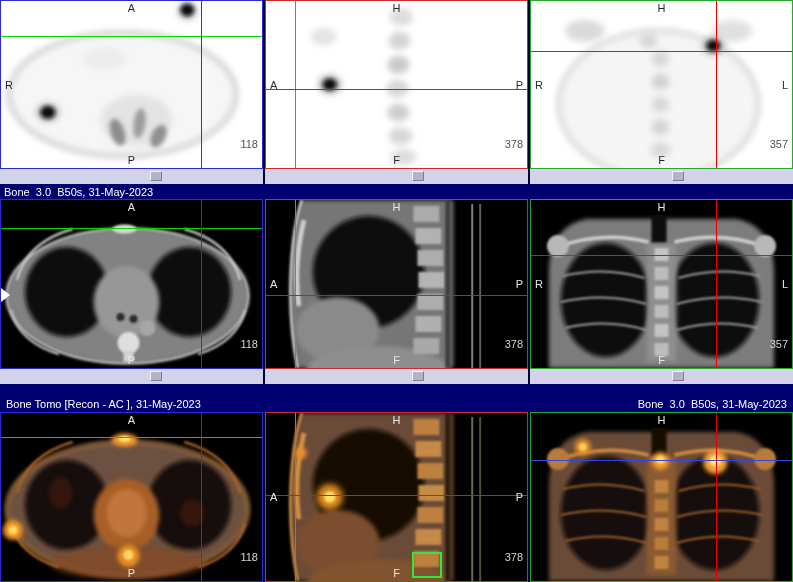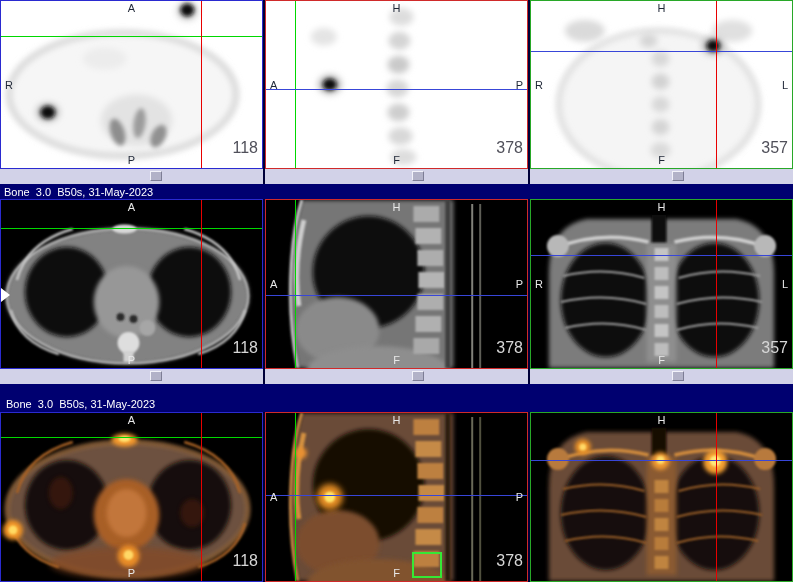--- a/index.html
+++ b/index.html
@@ -23,21 +23,21 @@
   .xh.green{background:var(--crosshair_green)}
   .xh.red{background:var(--crosshair_red)}
   .xh.blue{background:var(--crosshair_blue)}
   .lbl{position:absolute;font-size:11px;line-height:1;z-index:4}
   .light .lbl{color:#1e2636}
   .dark .lbl{color:#e8e8e8}
   .lbl.t{top:2px;left:50%;transform:translateX(-50%)}
   .lbl.b{bottom:2px;left:50%;transform:translateX(-50%)}
   .lbl.l{left:4px;top:50%;transform:translateY(-50%)}
   .lbl.r{right:4px;top:50%;transform:translateY(-50%)}
-  .num{position:absolute;right:4px;bottom:11px;font-size:16px;z-index:4}
+  .num{position:absolute;right:4px;bottom:18px;font-size:11px;z-index:4}
   .light .num{color:#50505a}
   .dark .num{color:#d6d6d6}
   .strip{height:15px;display:flex;gap:2px;flex:none}
   .strip .track{flex:1;position:relative;background:var(--strip_bg)}
   .handle{position:absolute;top:2px;width:12px;height:10px;background:var(--strip_handle);
           border:1px solid #7d7d95;border-top-color:#f2f2fa;border-left-color:#f2f2fa}
   .hdr{height:15px;background:var(--header_bg);color:#fff;font-size:11px;display:flex;
        align-items:center;padding:0 4px;flex:none}
   .hdr2{height:28px;background:var(--header_bg);color:#fff;font-size:11px;display:flex;
         align-items:flex-end;justify-content:space-between;padding:2px 6px;flex:none}
@@ -251,20 +251,21 @@
       </div>
     <div class="track">
         <div class="handle" style="left:56%"></div>
       </div>
     <div class="track">
         <div class="handle" style="left:54%"></div>
       </div>
   </div>
 
   <div class="hdr2">
+    <span>Bone Tomo [Recon - AC ], 31-May-2023</span>
     <span>Bone  3.0  B50s, 31-May-2023</span>
   </div>
 
   <div class="row" id="row-fused">
 
     <div class="panel dark axial">
       <svg class="art" viewBox="0 0 262 168" preserveAspectRatio="none">
         <rect width="262" height="168" fill="#000"></rect>
         <ellipse cx="127" cy="96" rx="122" ry="68" fill="#6d5140" filter="url(#b2)"></ellipse>
         <ellipse cx="127" cy="96" rx="121" ry="67" fill="none" stroke="#b57a3c" stroke-width="3" opacity="0.8" filter="url(#b2)"></ellipse>

